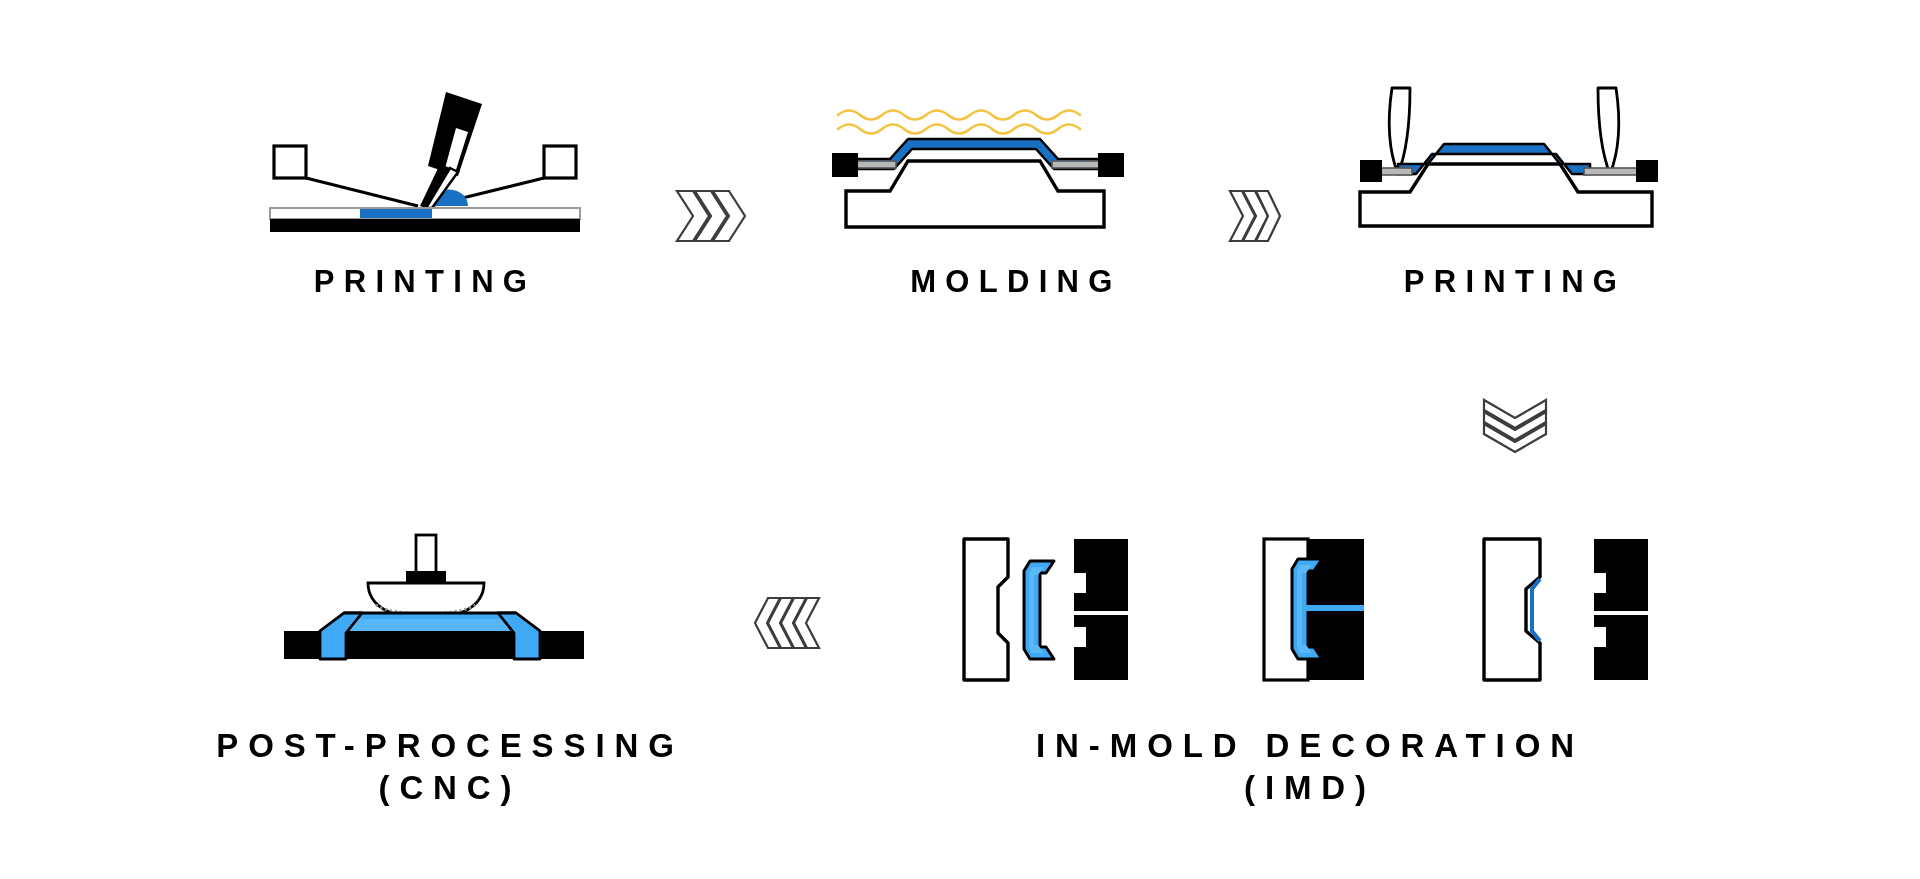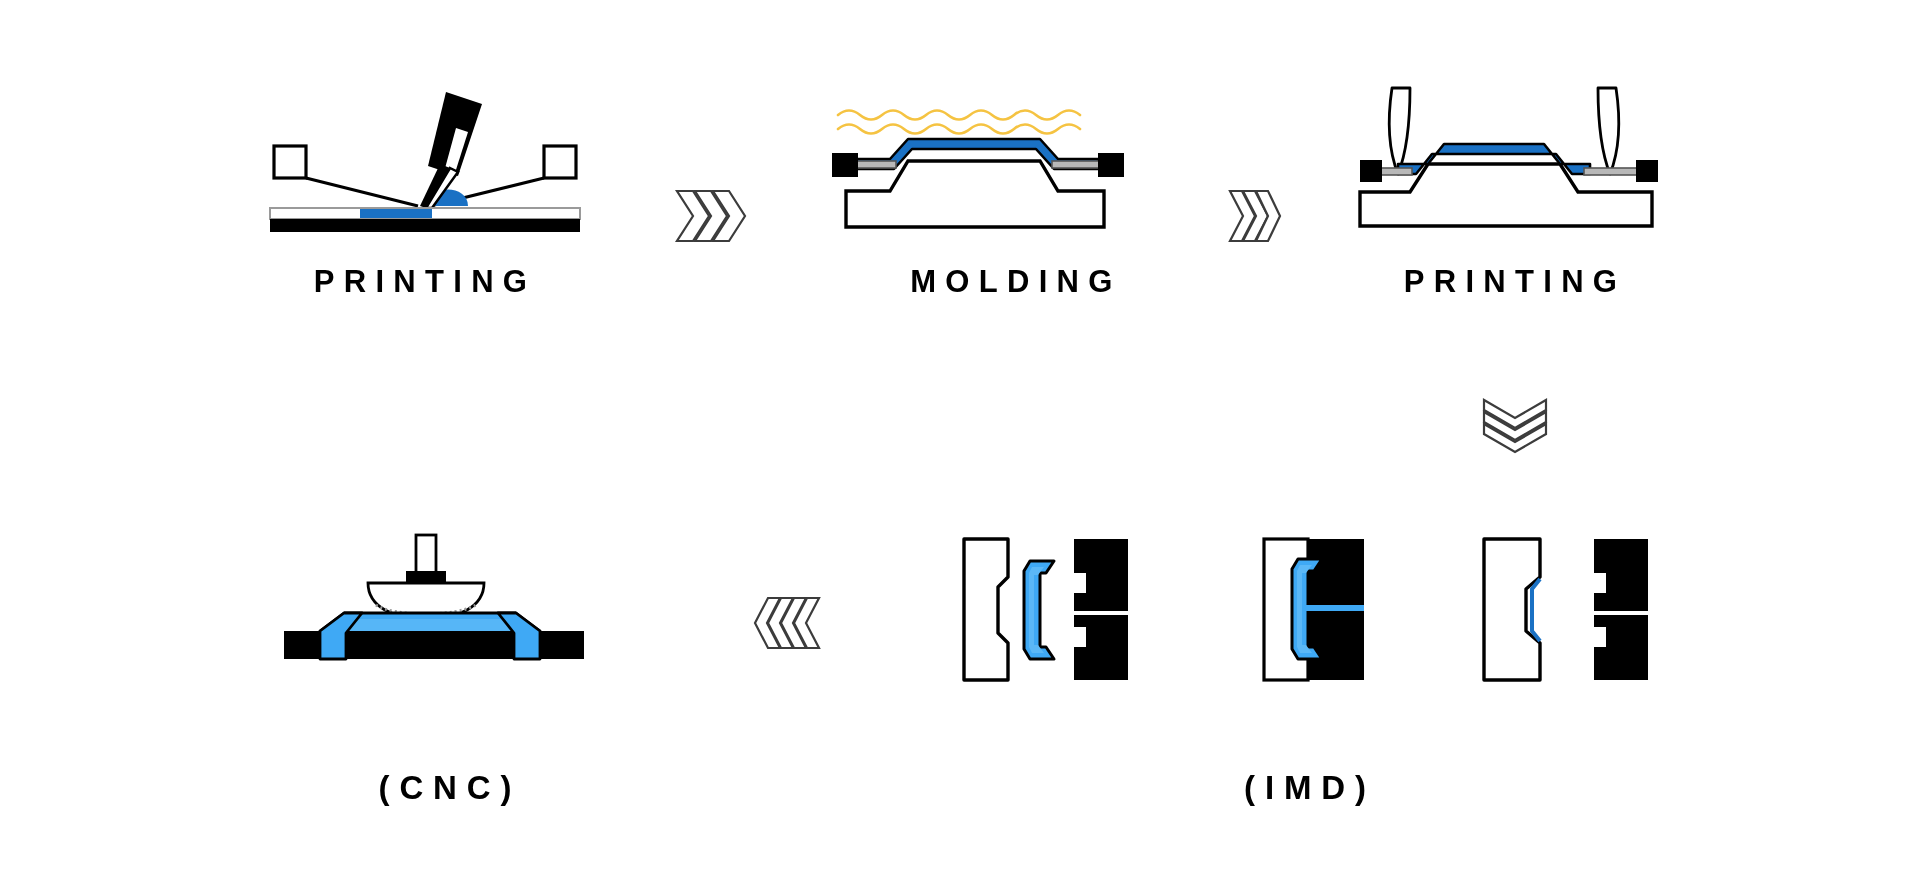--- a/index.html
+++ b/index.html
@@ -151,21 +151,21 @@
 
     <path d="M 46 112 L 46 99 L 66 84 L 226 84 L 246 99 L 246 112 L 238 112 L 238 102 L 56 102 L 56 112 Z" fill="#5bb8f7" opacity="0.85"></path>
 
     <rect x="0" y="96" width="300" height="28" fill="#000000"></rect>
 
     <path d="M 36 124 L 36 96 L 60 78 L 78 78 L 62 98 L 62 124 Z" fill="#3fa9f5" stroke="#000000" stroke-width="2.8" stroke-linejoin="round"></path>
     <path d="M 256 124 L 256 96 L 232 78 L 214 78 L 230 98 L 230 124 Z" fill="#3fa9f5" stroke="#000000" stroke-width="2.8" stroke-linejoin="round"></path>
   </svg>
 </div>
 
-<div class="stage-label row2-label" style="left:120px; top:725px; width:660px;"><br><span>(CNC)</span></div>
+<div class="stage-label row2-label" style="left:120px; top:725px; width:660px;"><span>POST-PROCESSING</span><br><span>(CNC)</span></div>
 
 <div class="arrow" style="left:752px; top:592px;">
   <svg width="58" height="62" viewBox="0 0 58 62">
     <g fill="#ffffff" stroke="#3c3c3c" stroke-width="2.2">
       <path d="M 16 6 L 28 6 L 15 31 L 28 56 L 16 56 L 3 31 Z"></path>
       <path d="M 29 6 L 41 6 L 28 31 L 41 56 L 29 56 L 16 31 Z"></path>
       <path d="M 42 6 L 54 6 L 41 31 L 54 56 L 42 56 L 29 31 Z"></path>
       <path d="M 55 6 L 67 6 L 54 31 L 67 56 L 55 56 L 42 31 Z"></path>
     </g>
   </svg>
@@ -191,13 +191,13 @@
 </div>
 
 <div class="fig" style="left:1482px; top:537px;">
   <svg width="180" height="145" viewBox="0 0 180 145">
     <path d="M 2 2 L 58 2 L 58 40 L 44 52 L 44 94 L 58 106 L 58 143 L 2 143 Z" fill="#ffffff" stroke="#000000" stroke-width="3.4" stroke-linejoin="round"></path>
     <path d="M 58 42 L 50 52 L 50 94 L 58 104" fill="none" stroke="#1a71c4" stroke-width="4" stroke-linejoin="round"></path>
     <path d="M 112 2 L 166 2 L 166 143 L 112 143 L 112 110 L 124 110 L 124 90 L 112 90 L 112 78 L 166 78 L 166 74 L 112 74 L 112 56 L 124 56 L 124 36 L 112 36 Z" fill="#000000"></path>
   </svg>
 </div>
 
-<div class="stage-label row2-label" style="left:930px; top:725px; width:760px;"><br><span>(IMD)</span></div>
+<div class="stage-label row2-label" style="left:930px; top:725px; width:760px;"><span>IN-MOLD DECORATION</span><br><span>(IMD)</span></div>
 
 </body></html>

